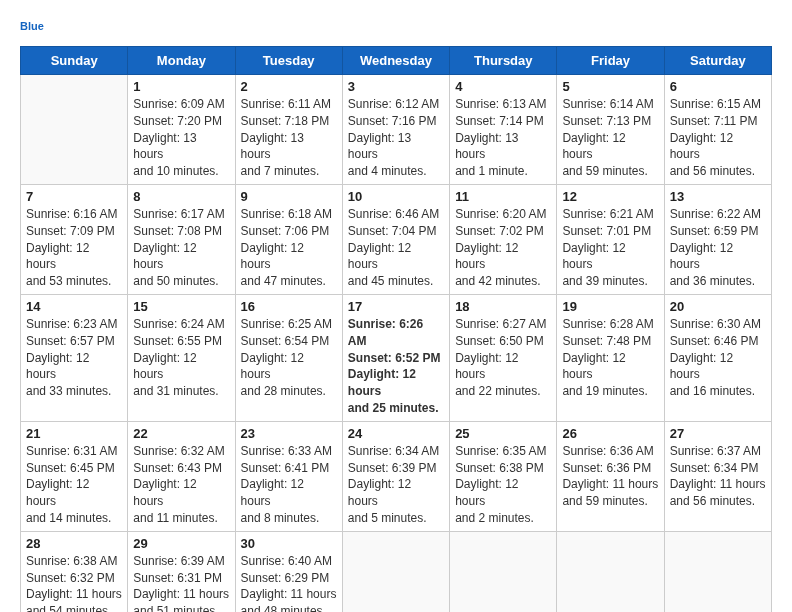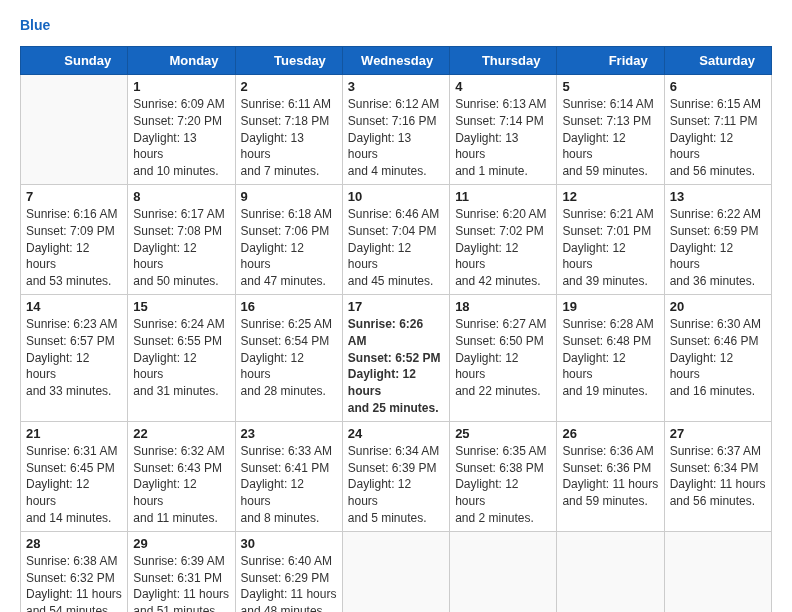--- a/index.html
+++ b/index.html
@@ -25,21 +25,21 @@
       font-size: 22px;
       font-weight: bold;
       color: #333;
       line-height: 1;
     }
     .logo-line {
       display: flex;
       align-items: center;
     }
     .logo-underline {
-      font-size: 14px;
+      font-size: 11px;
       color: #1565c0;
       font-weight: bold;
     }
     .title-area {
       text-align: right;
     }
     .month-title {
       font-size: 32px;
       font-weight: bold;
       color: #222;
@@ -52,21 +52,21 @@
       width: 100%;
       border-collapse: collapse;
       border: 1px solid #ccc;
     }
     thead tr th {
       background: #1565c0;
       color: #fff;
       font-size: 13px;
       font-weight: bold;
       padding: 6px 16px;
-      text-align: right;
+      text-align: center;
       border: 1px solid #1255a0;
     }
     tbody tr td {
       vertical-align: top;
       border: 1px solid #ccc;
       padding: 4px 5px;
       font-size: 10.5px;
       color: #333;
       width: calc(100% / 7);
       height: 80px;
@@ -243,21 +243,21 @@
         <td>
           <span class="day-num">18</span>
           <div class="day-info" style="white-space: pre-line;">Sunrise: 6:27 AM
 Sunset: 6:50 PM
 Daylight: 12 hours
 and 22 minutes.</div>
         </td>
         <td>
           <span class="day-num">19</span>
           <div class="day-info" style="white-space: pre-line;">Sunrise: 6:28 AM
-Sunset: 6:48 PM
+Sunset: 7:48 PM
 Daylight: 12 hours
 and 19 minutes.</div>
         </td>
         <td>
           <span class="day-num">20</span>
           <div class="day-info" style="white-space: pre-line;">Sunrise: 6:30 AM
 Sunset: 6:46 PM
 Daylight: 12 hours
 and 16 minutes.</div>
         </td>

